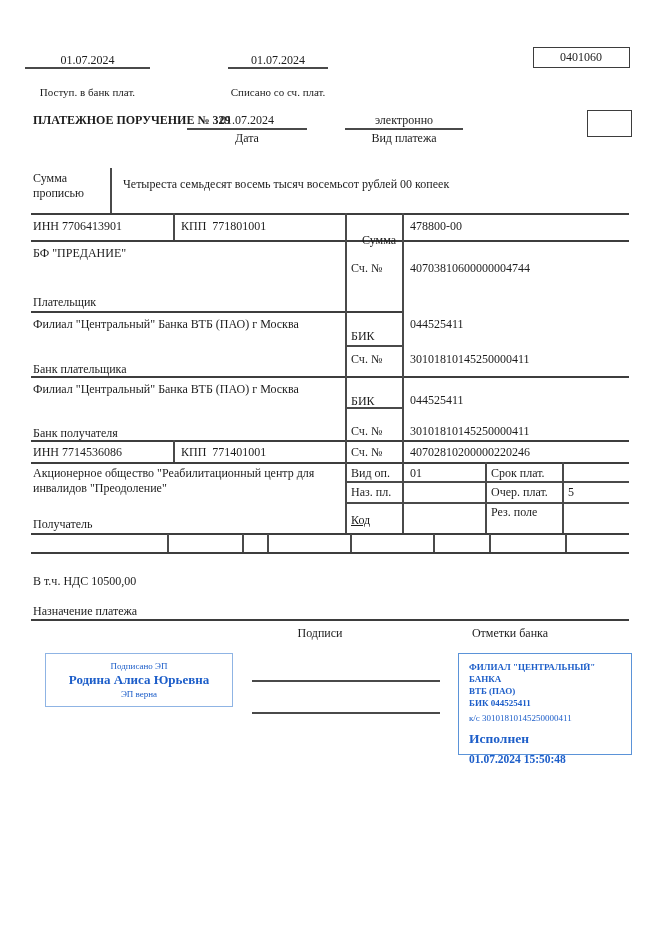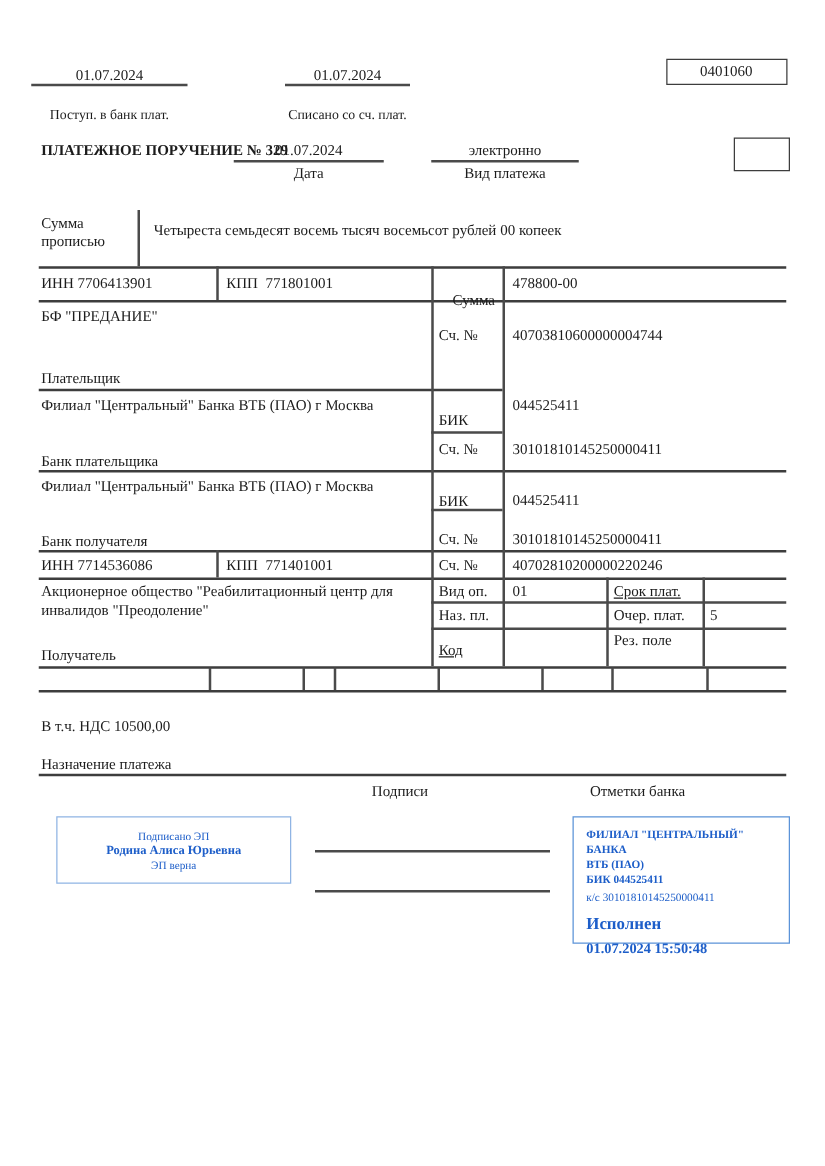--- a/index.html
+++ b/index.html
@@ -11,21 +11,21 @@
   .b{font-weight:bold;}
   .wrap{white-space:normal;}
   .hl{position:absolute;background:#3d3d3d;height:2px;}
   .hl1{position:absolute;background:#4a4a4a;height:1.5px;}
   .vl{position:absolute;background:#4a4a4a;width:1.5px;}
   .box{position:absolute;border:1.5px solid #3d3d3d;box-sizing:border-box;}
   .stamp-left{position:absolute;left:45px;top:653px;width:188px;height:54px;
         border:1px solid #8fb4e4;box-sizing:border-box;display:flex;flex-direction:column;
         align-items:center;justify-content:center;color:#1d5ec9;}
   .stamp-left .s1{font-size:9px;}
-  .stamp-left .s2{font-size:10px;font-weight:bold;margin:1px 0;}
+  .stamp-left .s2{font-size:13px;font-weight:bold;margin:1px 0;}
   .stamp-left .s3{font-size:9px;}
   .stamp-right{position:absolute;left:458px;top:653px;width:174px;height:102px;
         border:1.5px solid #5b93d8;box-sizing:border-box;padding:7px 10px;color:#1d5ec9;}
   .stamp-right .r1{font-size:9px;font-weight:600;line-height:1.35;}
   .stamp-right .r2{font-size:9px;font-weight:500;line-height:1.35;margin-top:2px;}
   .stamp-right .st{font-size:13.5px;font-weight:bold;margin-top:7px;}
   .stamp-right .dt{font-size:11.5px;font-weight:600;margin-top:6px;}
   .sig{position:absolute;height:2px;background:#4a4a4a;}
 </style>
 </head>
@@ -112,21 +112,21 @@
 
   <div class="t" style="left:33px;top:445px;">ИНН 7714536086</div>
   <div class="t" style="left:181px;top:445px;">КПП  771401001</div>
   <div class="t" style="left:351px;top:445px;">Сч. №</div>
   <div class="t" style="left:410px;top:445px;">40702810200000220246</div>
 
   <div class="t wrap" style="left:33px;top:466px;width:312px;">Акционерное общество "Реабилитационный центр для инвалидов "Преодоление"</div>
   <div class="t" style="left:33px;top:517px;">Получатель</div>
   <div class="t" style="left:351px;top:466px;">Вид оп.</div>
   <div class="t" style="left:410px;top:466px;">01</div>
-  <div class="t" style="left:491px;top:466px;text-decoration:underline;">Срок плат.</div>
+  <div class="t" style="left:491px;top:466px;">Срок плат.</div>
   <div class="t" style="left:351px;top:485px;">Наз. пл.</div>
   <div class="t" style="left:491px;top:485px;">Очер. плат.</div>
   <div class="t" style="left:568px;top:485px;">5</div>
   <div class="t" style="left:351px;top:513px;text-decoration:underline;">Код</div>
   <div class="t" style="left:491px;top:505px;">Рез. поле</div>
 
   <div class="t" style="left:33px;top:574px;">В т.ч. НДС 10500,00</div>
   <div class="t" style="left:33px;top:604px;">Назначение платежа</div>
   <div class="hl" style="left:31px;top:619px;width:598px;"></div>
 

